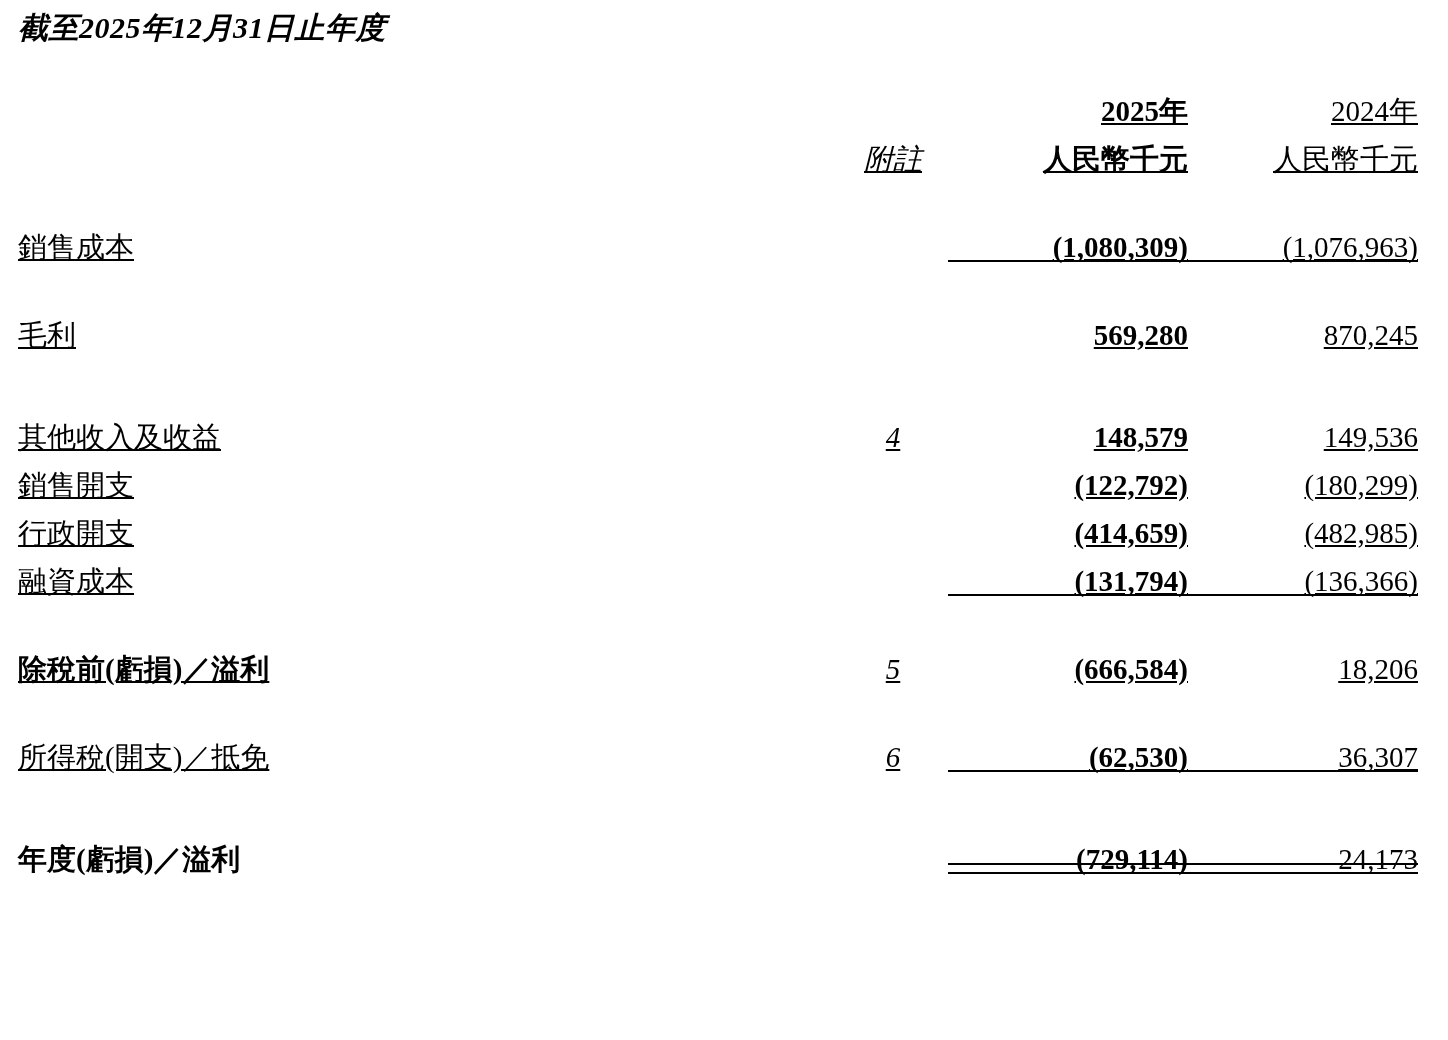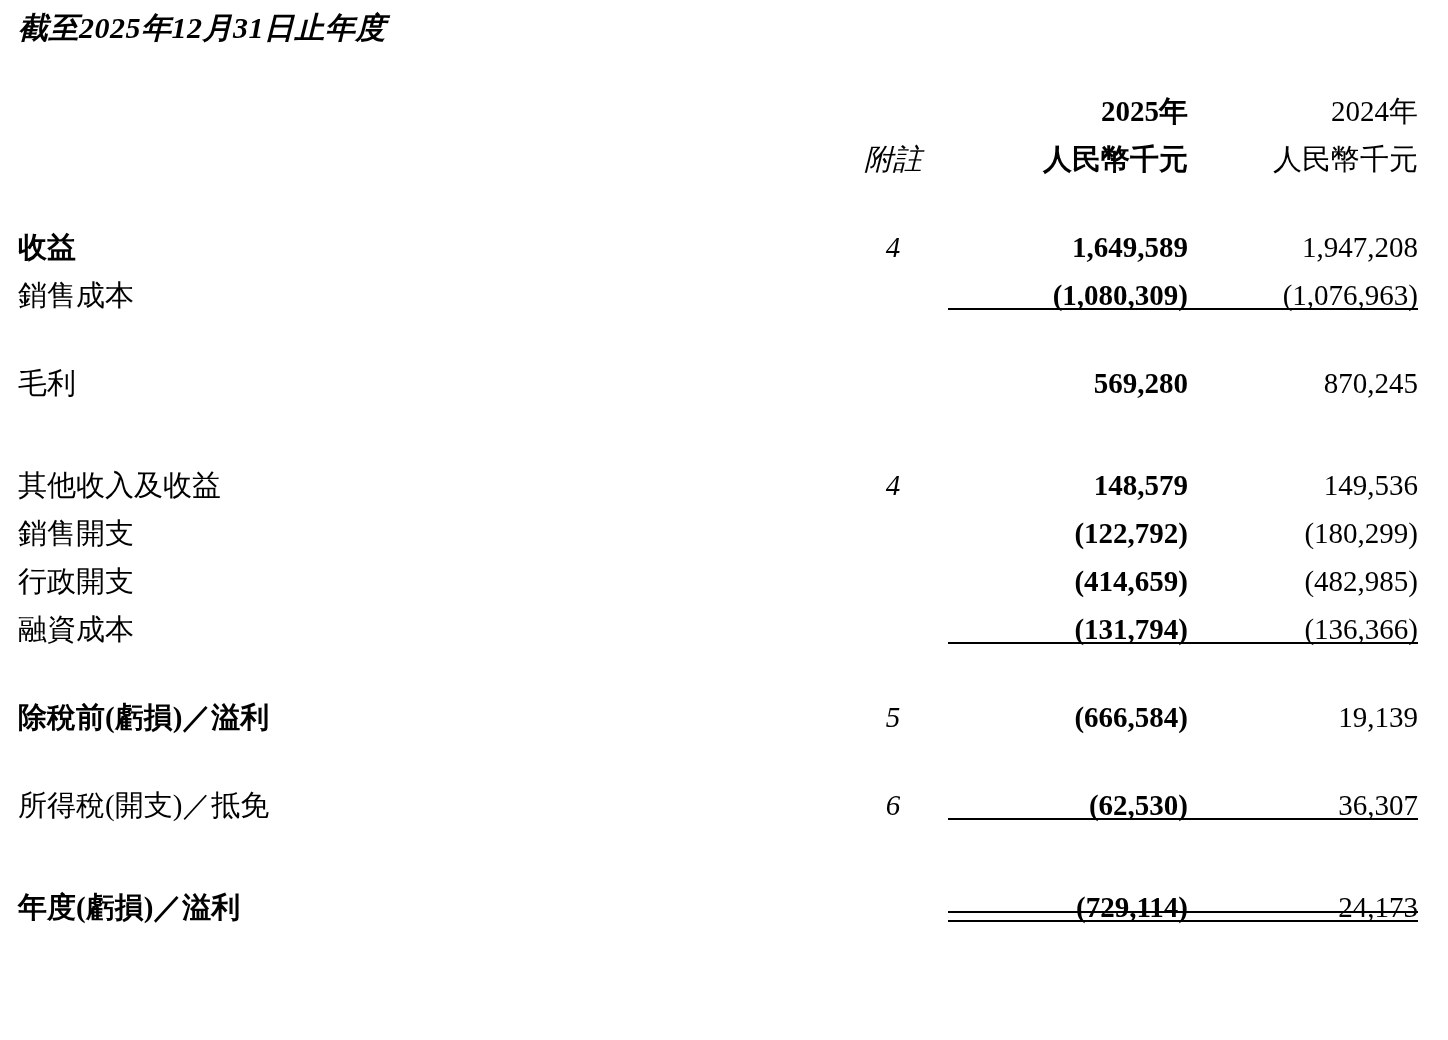--- a/index.html
+++ b/index.html
@@ -86,21 +86,21 @@
   }
   .hdr-unit.light { font-weight: 400; }
   .hdr-note {
     text-align: center;
     font-style: italic;
     font-size: 28px;
     padding-bottom: 10px;
   }
 
   
-  tr.r { height: 48px; }
+  tr.r { height: 48px; text-decoration: underline; }
   tr.r-tall { height: 62px; }
   tr.spacer-md td { height: 40px; }
   tr.spacer-lg td { height: 54px; }
 
   
   .ul-single { box-shadow: inset 0 -2px 0 0 #000; padding-bottom: 10px; }
   .ul-double {
     position: relative;
     padding-bottom: 12px;
   }
@@ -140,26 +140,20 @@
         <td class="lbl"></td>
         <td class="hdr-note">附註</td>
         <td class="hdr-unit">人民幣千元</td>
         <td class="hdr-unit light">人民幣千元</td>
       </tr>
 
       <tr class="spacer-md">
           <td colspan="4"></td>
         </tr>
 
-      <tr class="r">
-        <td class="lbl bold">收益</td>
-        <td class="note">4</td>
-        <td class="num bold">1,649,589</td>
-        <td class="num">1,947,208</td>
-      </tr>
 
       <tr class="r">
         <td class="lbl">銷售成本</td>
         <td class="note"></td>
         <td class="num bold ul-single">(1,080,309)</td>
         <td class="num ul-single">(1,076,963)</td>
       </tr>
 
       <tr class="spacer-md">
           <td colspan="4"></td>
@@ -207,21 +201,21 @@
       </tr>
 
       <tr class="spacer-md">
           <td colspan="4"></td>
         </tr>
 
       <tr class="r">
         <td class="lbl bold">除稅前(虧損)／溢利</td>
         <td class="note">5</td>
         <td class="num bold">(666,584)</td>
-        <td class="num">19,139</td>
+        <td class="num">18,206</td>
       </tr>
 
       <tr class="spacer-md">
           <td colspan="4"></td>
         </tr>
 
       <tr class="r">
         <td class="lbl">所得稅(開支)／抵免</td>
         <td class="note">6</td>
         <td class="num bold ul-single">(62,530)</td>

